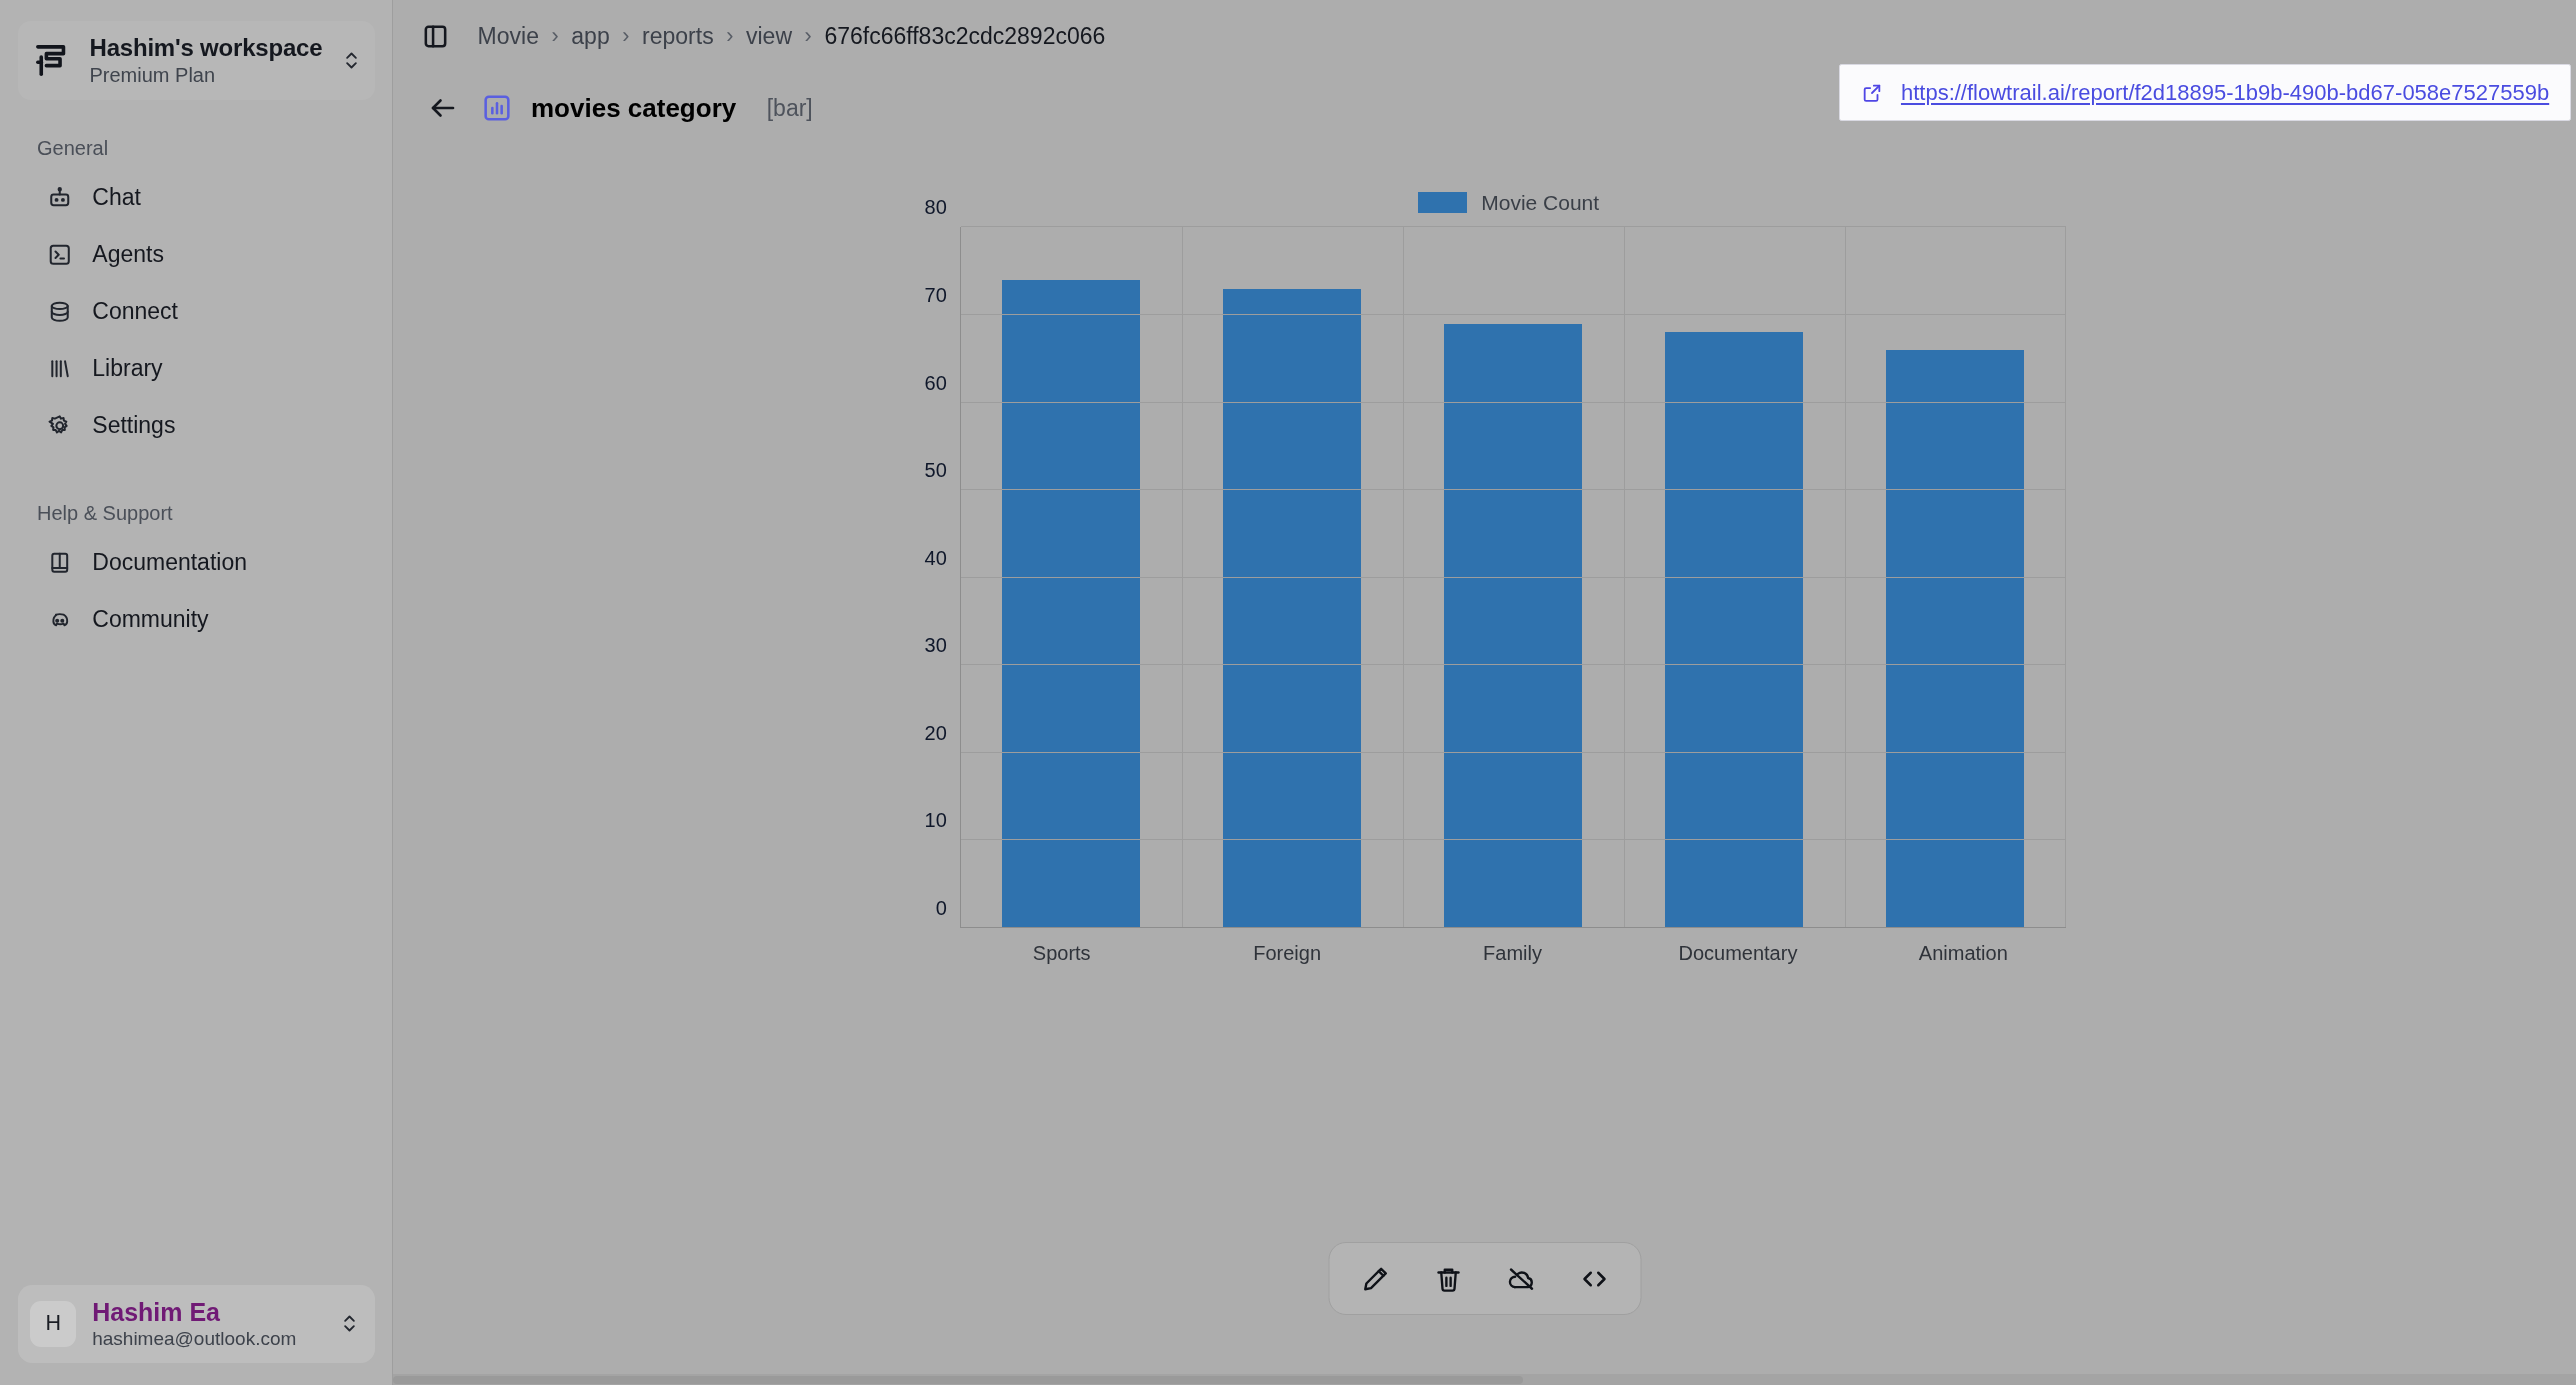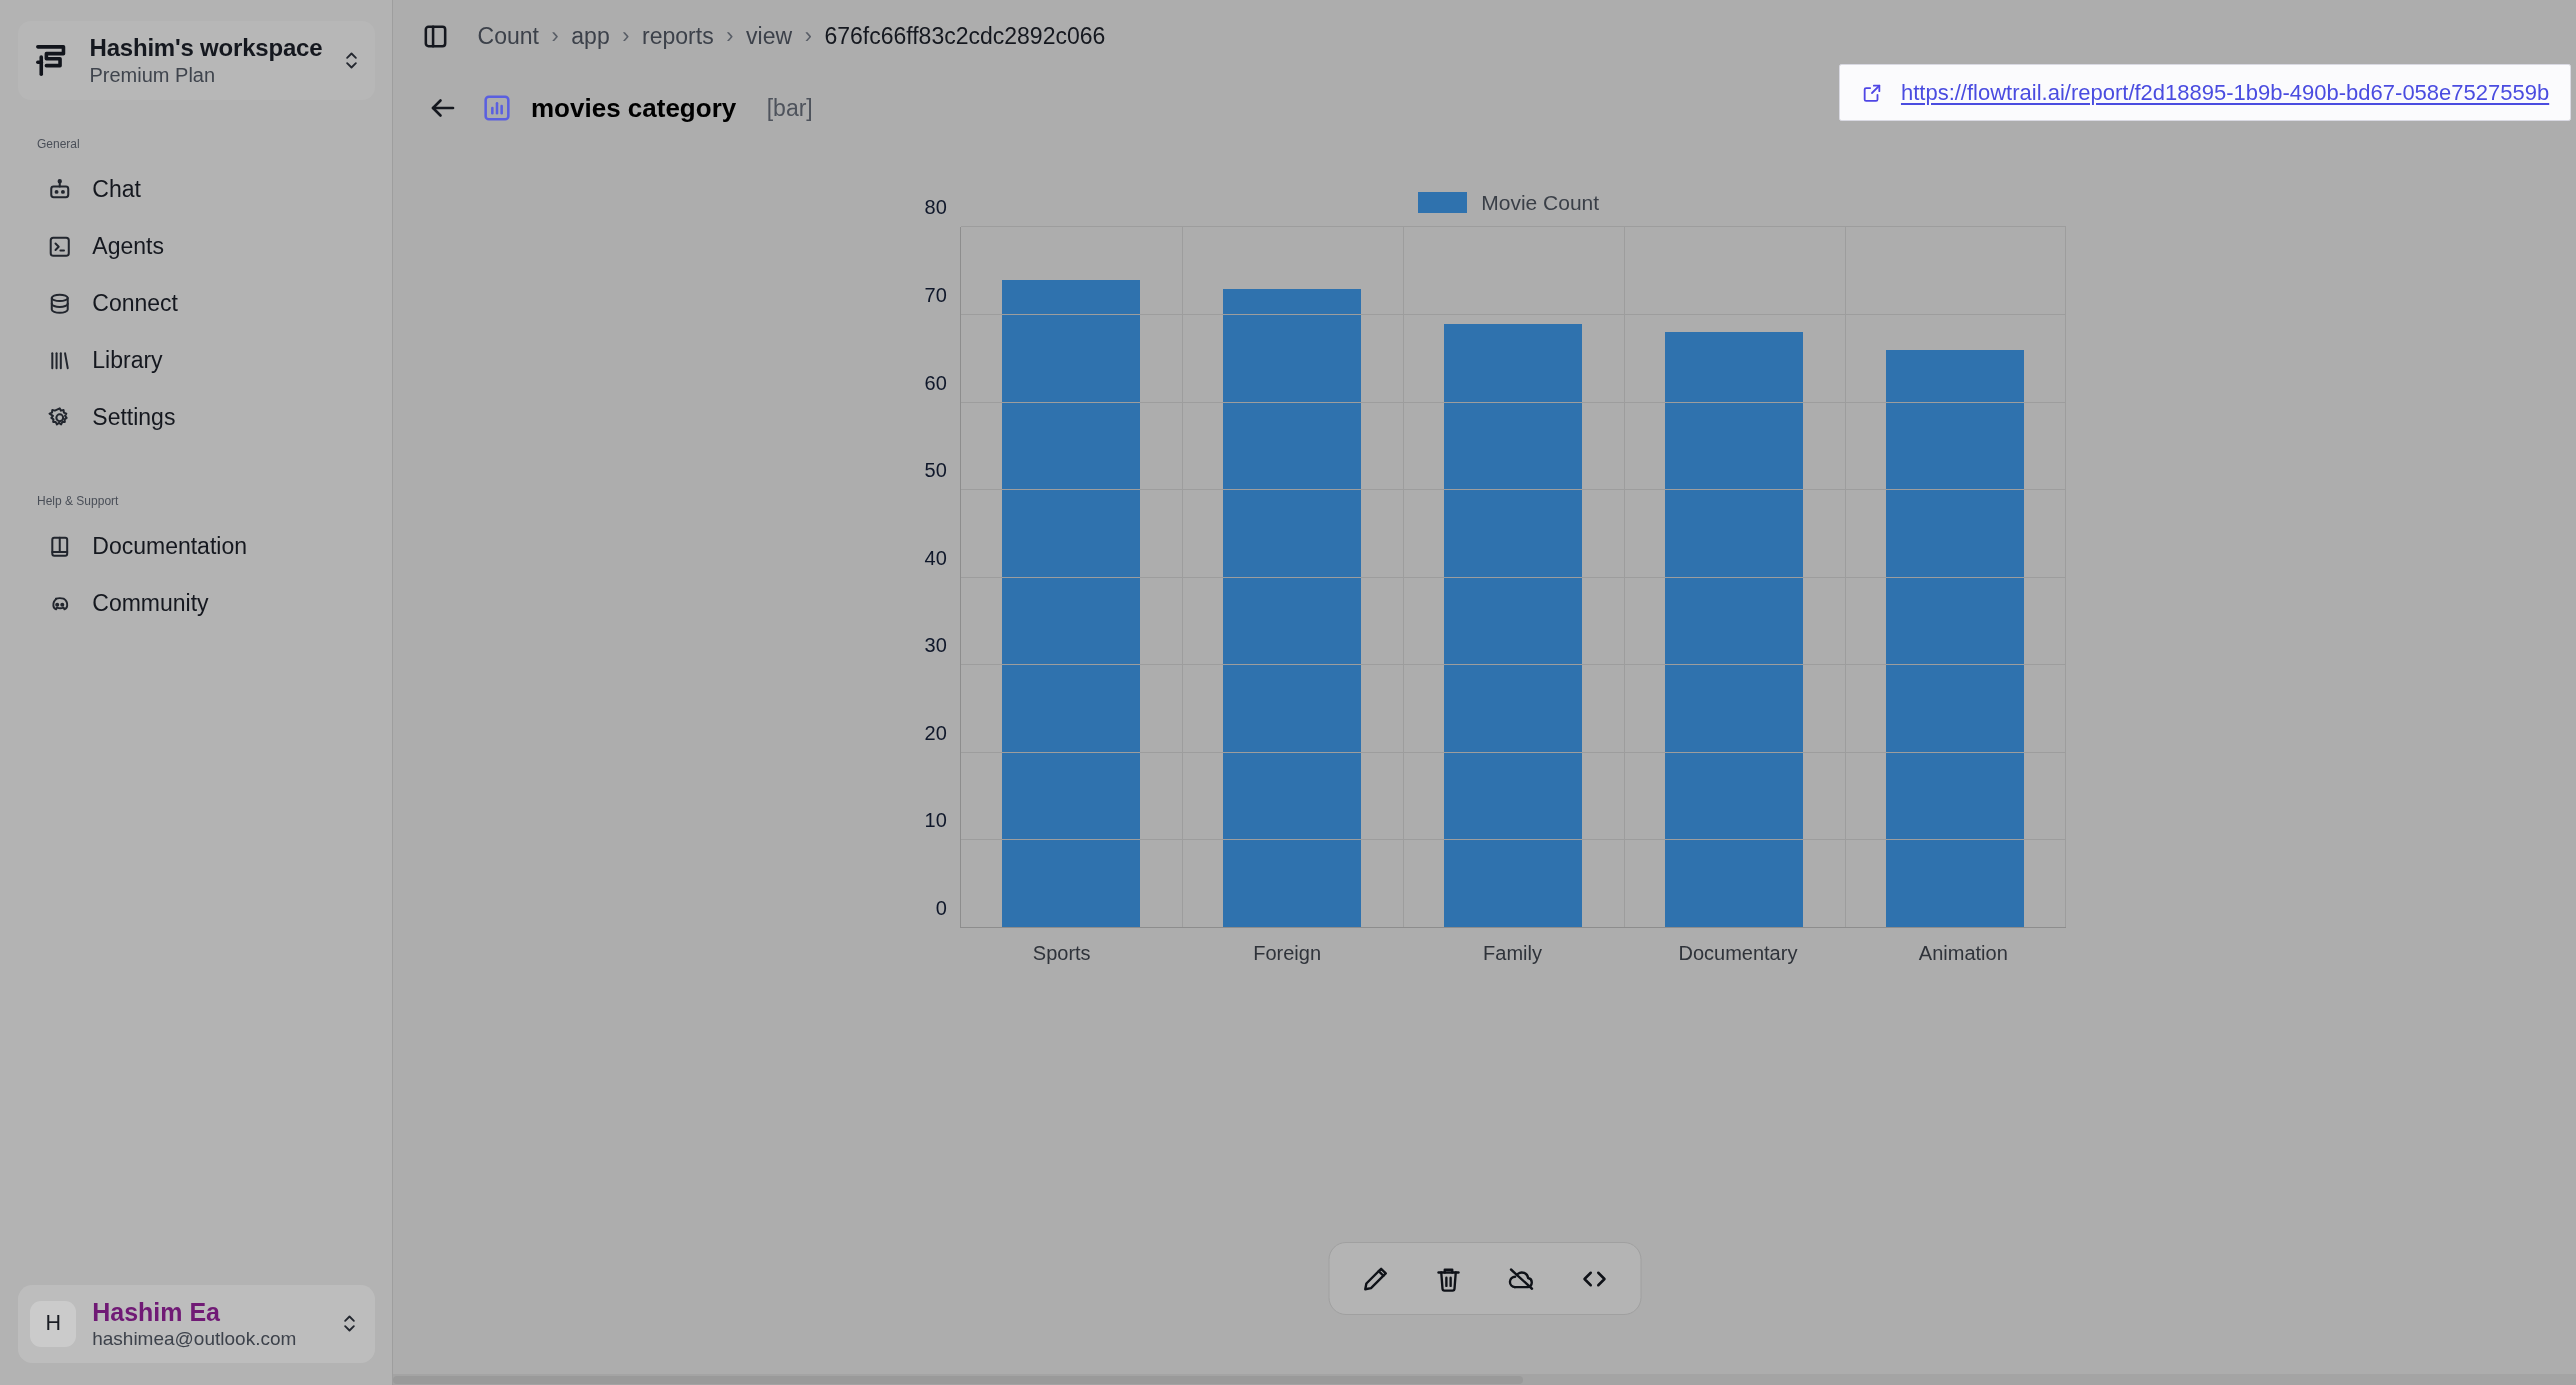--- a/index.html
+++ b/index.html
@@ -65,21 +65,21 @@
     white-space: nowrap;
   }
   .chev-updown {
     width: 24px; height: 33px;
     flex: 0 0 24px;
     color: #23272f;
     display: flex; align-items: center; justify-content: center;
   }
 
   .nav-section-label {
-    font-size: 12px;
+    font-size: 20px;
     color: #4a4f58;
     padding: 0 0 0 37px;
     margin-top: 38px;
     margin-bottom: 11px;
     line-height: 1;
   }
   .nav-section-label.support { margin-top: 49px; }
 
   .nav-list { display: flex; flex-direction: column; }
 
@@ -527,21 +527,21 @@
   <main class="main">
 
     <div class="breadcrumb-bar">
       <span class="panel-toggle">
         <svg width="29" height="29" viewBox="0 0 24 24" fill="none" stroke="currentColor" stroke-width="2.1" stroke-linecap="round" stroke-linejoin="round">
           <rect x="4" y="4" width="16" height="16" rx="2.2"></rect>
           <line x1="10" y1="4" x2="10" y2="20"></line>
         </svg>
       </span>
       <nav class="crumbs">
-        <span class="crumb">Count</span>
+        <span class="crumb">Movie</span>
         <span class="crumb-sep">›</span>
         <span class="crumb">app</span>
         <span class="crumb-sep">›</span>
         <span class="crumb">reports</span>
         <span class="crumb-sep">›</span>
         <span class="crumb">view</span>
         <span class="crumb-sep">›</span>
         <span class="crumb last">676fc66ff83c2cdc2892c066</span>
       </nav>
     </div>

